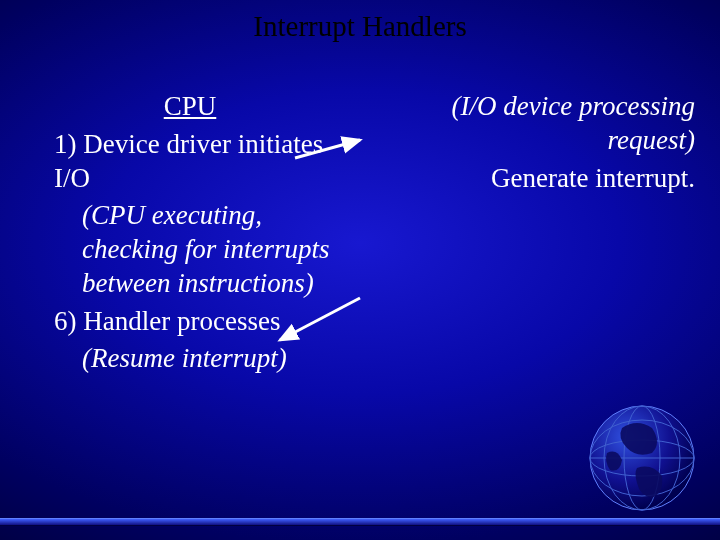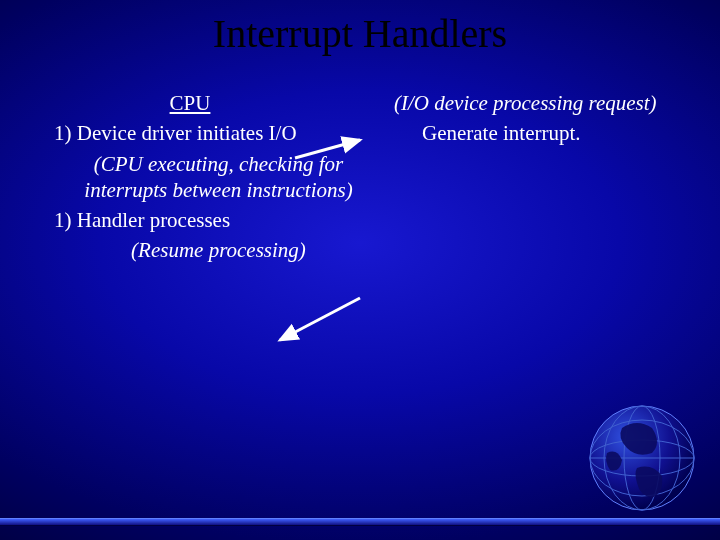--- a/index.html
+++ b/index.html
@@ -17,52 +17,51 @@
     position: relative;
     color: #ffffff;
   }
   .title {
     position: absolute;
     top: 10px;
     left: 0;
     width: 100%;
     text-align: center;
     color: #000000;
-    font-size: 40px;
+    font-size: 29px;
     font-weight: normal;
   }
   .columns {
     position: absolute;
     top: 90px;
     left: 25px;
     right: 25px;
     display: flex;
     gap: 10px;
   }
   .col {
     flex: 1;
-    font-size: 21px;
+    font-size: 27px;
     line-height: 1.25;
   }
   .col .heading {
     text-align: center;
     text-decoration: underline;
     margin-bottom: 4px;
   }
   .item {
     margin-bottom: 4px;
     margin-left: 29px;
   }
   .sub {
     padding-left: 28px;
     font-style: italic;
-    text-align: center;
   }
   .sub.center {
-    text-align: left;
+    text-align: right;
     padding-left: 0;
   }
   .arrow {
     position: absolute;
     pointer-events: none;
   }
   .globe {
     position: absolute;
     right: 18px;
     bottom: 22px;
@@ -86,27 +85,27 @@
 <div class="slide">
 
   <div class="title">Interrupt Handlers</div>
 
   <div class="columns">
 
     <div class="col">
       <div class="heading">CPU</div>
       <div class="item">1) Device driver initiates I/O</div>
       <div class="item sub">(CPU executing, checking for interrupts between instructions)</div>
-      <div class="item">1) Handler processes</div>
-      <div class="item sub">(Resume processing)</div>
+      <div class="item">6) Handler processes</div>
+      <div class="item sub">(Resume interrupt)</div>
     </div>
 
     <div class="col">
       <div class="item sub center">(I/O device processing request)</div>
-      <div class="item" style="padding-left:28px;">Generate interrupt.</div>
+      <div class="item" style="padding-left:28px;text-align:right;">Generate interrupt.</div>
     </div>
 
   </div>
 
   <svg class="arrow" style="left:290px; top:130px; width:80px; height:40px;" viewBox="0 0 80 40">
     <defs>
       <marker id="ah1" markerWidth="8" markerHeight="8" refX="6" refY="3" orient="auto">
         <path d="M0,0 L7,3 L0,6 Z" fill="#ffffff"></path>
       </marker>
     </defs>

